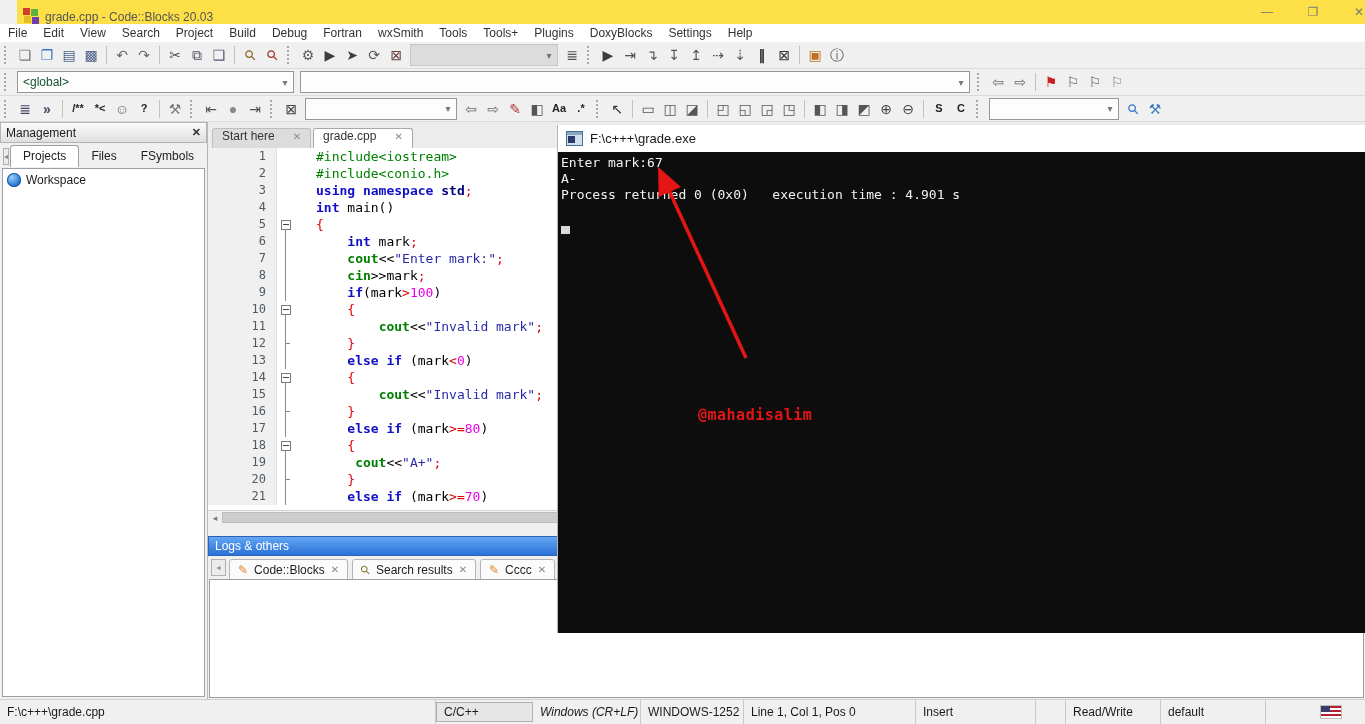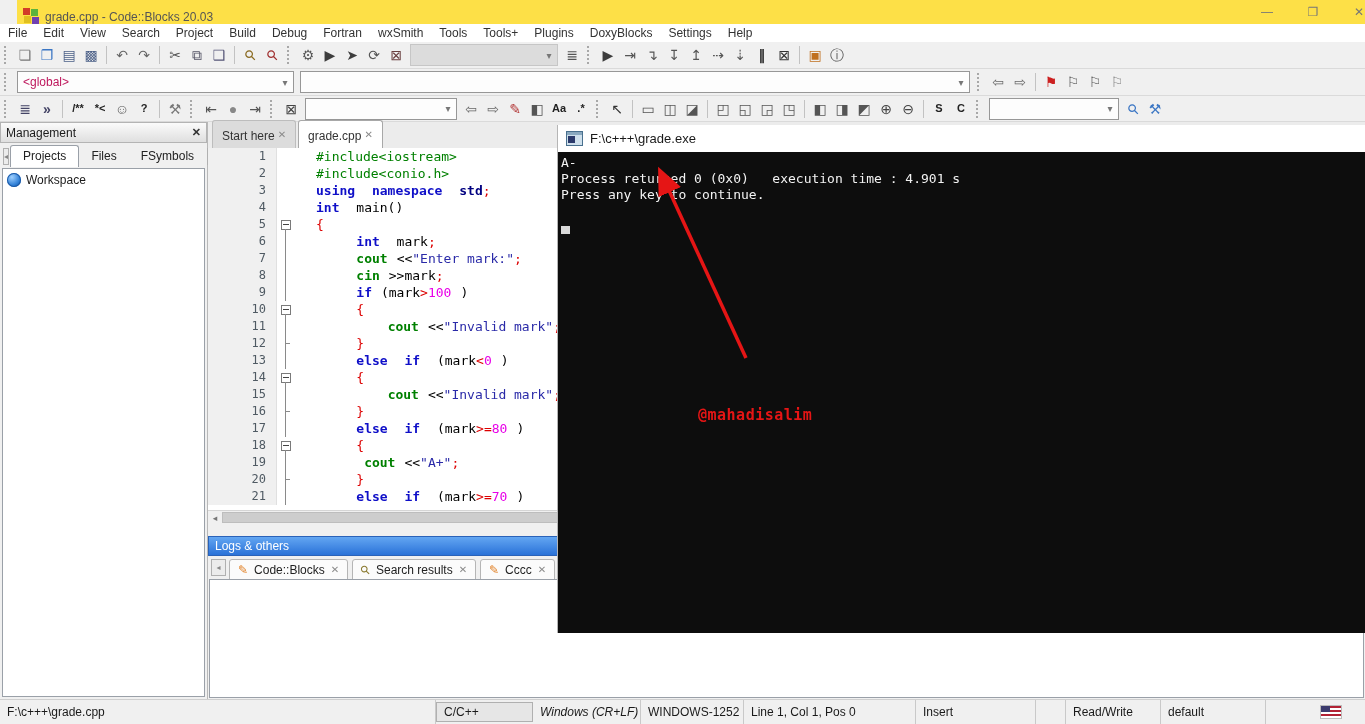--- a/index.html
+++ b/index.html
@@ -18,53 +18,53 @@
   
   .tbrow{position:absolute;left:0;width:100%;height:26px;background:#f0f0f0;border-bottom:1px solid #dadada;display:flex;align-items:center;}
   #tb1{top:42px;} #tb2{top:69px;} #tb3{top:96px;height:25px;}
   .grip{width:5px;height:18px;margin:0 3px 0 4px;border-left:2px dotted #a8a8a8;}
   .tsep{width:1px;height:18px;background:#c2c2c2;margin:0 4px;}
   .tbtn{width:22px;height:22px;display:flex;align-items:center;justify-content:center;font-size:14px;line-height:1;cursor:default;}
   .tbtn.rot{transform:rotate(-45deg);}
   .tbtn.txt{font-size:11px;font-weight:bold;color:#222;}
   .combo{height:20px;background:#fdfdfd;border:1px solid #979797;display:flex;align-items:center;margin:0 3px;}
   .combo.flat{background:#dcdcdc;border-color:#c6c6c6;}
-  .combo .cval{flex:1;padding-left:5px;color:#be185d;overflow:hidden;white-space:nowrap;}
+  .combo .cval{flex:1;padding-left:5px;color:#14532d;overflow:hidden;white-space:nowrap;}
   .combo .carrow{width:16px;text-align:center;color:#777;font-size:10px;}
   
   #mgmt{position:absolute;left:0;top:122px;width:207px;height:578px;background:#f0f0f0;border-right:1px solid #b8b8b8;}
   .panel-head{height:19px;background:linear-gradient(#fbfbfb,#dfdfdf);border:1px solid #b4b4b4;display:flex;align-items:center;padding:0 5px;}
   .panel-head .x{margin-left:auto;color:#333;font-size:11px;font-weight:bold;}
   #mgmt-tabs{height:24px;display:flex;align-items:flex-end;padding-left:2px;}
   .scrollarr{width:13px;height:15px;border:1px solid #b0b0b0;background:#ececec;color:#888;font-size:8px;display:flex;align-items:center;justify-content:center;margin:0 1px 2px 1px;}
   .mtab{padding:3px 12px 4px;color:#222;}
   .mtab.active{background:#fff;border:1px solid #9aa0a8;border-bottom:none;border-radius:3px 3px 0 0;}
   .mgmt-body{position:absolute;left:2px;right:2px;top:46px;bottom:3px;background:#fff;border:1px solid #9aa0a8;}
   .ws-item{display:flex;align-items:center;gap:5px;padding:4px 4px;}
   .globe{width:14px;height:14px;border-radius:50%;background:radial-gradient(circle at 35% 30%,#9fd0ff,#2f7fd6 60%,#134a8e);box-shadow:inset 0 0 0 1px #1c5aa8;}
   
   #editor-zone{position:absolute;left:208px;top:122px;right:0;height:578px;}
   #ed-tabs{height:26px;background:#ececec;display:flex;align-items:flex-end;padding-left:4px;border-bottom:1px solid #c9c9c9;}
-  .edtab{display:flex;gap:3px;padding:8px 9px 5px;color:#333;background:#dcdcdc;border:1px solid #bdbdbd;border-bottom:none;border-radius:3px 3px 0 0;margin-right:2px;}
+  .edtab{display:flex;align-items:center;gap:18px;padding:0 9px 5px;color:#333;background:#dcdcdc;border:1px solid #bdbdbd;border-bottom:none;border-radius:3px 3px 0 0;margin-right:2px;}
   .edtab.active{background:#fff;border-color:#a8a8a8;}
   .tab-close{color:#8a8a8a;font-size:10px;}
   #ed-body{position:absolute;top:26px;left:0;right:0;height:362px;background:#fff;overflow:hidden;}
   .cline{display:flex;height:17px;align-items:center;}
   .lnum{width:58px;text-align:right;padding-right:10px;background:#f0f0f0;color:#4f5a63;
         font-family:"DejaVu Sans Mono",monospace;font-size:12px;height:17px;line-height:17px;border-right:1px solid #e0e0e0;}
   .fold{width:17px;height:17px;position:relative;background:#fff;}
   .fold.line::before,.fold.tick::before{content:"";position:absolute;left:8px;top:0;bottom:0;width:1px;background:#8a8a8a;}
   .fold.tick::after{content:"";position:absolute;left:8px;top:8px;width:5px;height:1px;background:#8a8a8a;}
   .fold.box .fbox{position:absolute;left:4px;top:4px;width:8px;height:8px;border:1px solid #7a7a7a;background:#fff;}
   .fold.box .fbox::before{content:"";position:absolute;left:1px;top:3px;width:6px;height:1px;background:#444;}
   .fold.box::after{content:"";position:absolute;left:8px;top:13px;bottom:0;width:1px;background:#8a8a8a;}
   .ctext{font-family:"DejaVu Sans Mono",monospace;font-size:13px;white-space:pre;padding-left:22px;}
   .tk-pp{color:var(--c-pp);} .tk-kw{color:var(--c-kw);font-weight:bold;}
   .tk-kw2{color:var(--c-kw2);font-weight:bold;} .tk-io{color:var(--c-io);font-weight:bold;}
-  .tk-str{color:var(--c-str);} .tk-num{color:var(--c-num);} .tk-red{color:var(--c-red);} .tk-pl{color:var(--c-pl);margin-left:9px;}
+  .tk-str{color:var(--c-str);} .tk-num{color:var(--c-num);} .tk-red{color:var(--c-red);} .tk-pl{color:var(--c-pl);}
   #ed-hscroll{position:absolute;left:0;right:0;top:388px;height:13px;background:#f0f0f0;border-top:1px solid #d5d5d5;display:flex;}
   #ed-hscroll .sbtn{width:14px;display:flex;align-items:center;justify-content:center;color:#777;font-size:9px;}
   #ed-hscroll .thumb{width:336px;background:#cdcdcd;border:1px solid #bdbdbd;margin:1px 0;}
   #splitter{position:absolute;left:0;right:0;top:401px;height:13px;background:#f0f0f0;}
   
   #logs{position:absolute;left:0;right:0;top:414px;bottom:0;}
   #logs-head{height:18px;background:linear-gradient(var(--c-lg1),var(--c-lg2));color:#fff;display:flex;align-items:center;padding-left:6px;border:1px solid #2a62b8;}
   #logs-tabs{height:25px;display:flex;align-items:center;padding-left:2px;background:#f0f0f0;}
   .ltab{display:flex;align-items:center;gap:6px;background:#fbfbfb;border:1px solid #b5b5b5;border-radius:3px 3px 0 0;padding:3px 8px;margin:2px 2px 0 2px;color:#222;}
   .ltab .licon{font-size:12px;}
@@ -435,23 +435,23 @@
       <div class="flag"></div>
     </div>
 
   <div id="console-win">
     <div id="console-title">
       <span class="cicon"></span>
       <span>F:\c+++\grade.exe</span>
     </div>
     <div id="console-body">
       <div id="console-lines">
+          <div class="conline">Enter mark:67</div>
           <div class="conline">A-</div>
           <div class="conline">Process returned 0 (0x0)   execution time : 4.901 s</div>
-          <div class="conline">Press any key to continue.</div>
         </div>
       <div id="console-cursor"></div>
       <svg id="arrow-svg" width="807" height="481" viewBox="0 0 807 481">
         <defs>
           <marker id="ah" markerWidth="9" markerHeight="9" refX="6" refY="3.5" orient="auto">
             <polygon points="0,0 8,3.5 0,7" fill="#e51515"></polygon>
           </marker>
         </defs>
         <line x1="188" y1="206" x2="103" y2="21" stroke="#e51515" stroke-width="3.5" marker-end="url(#ah)"></line>
       </svg>

